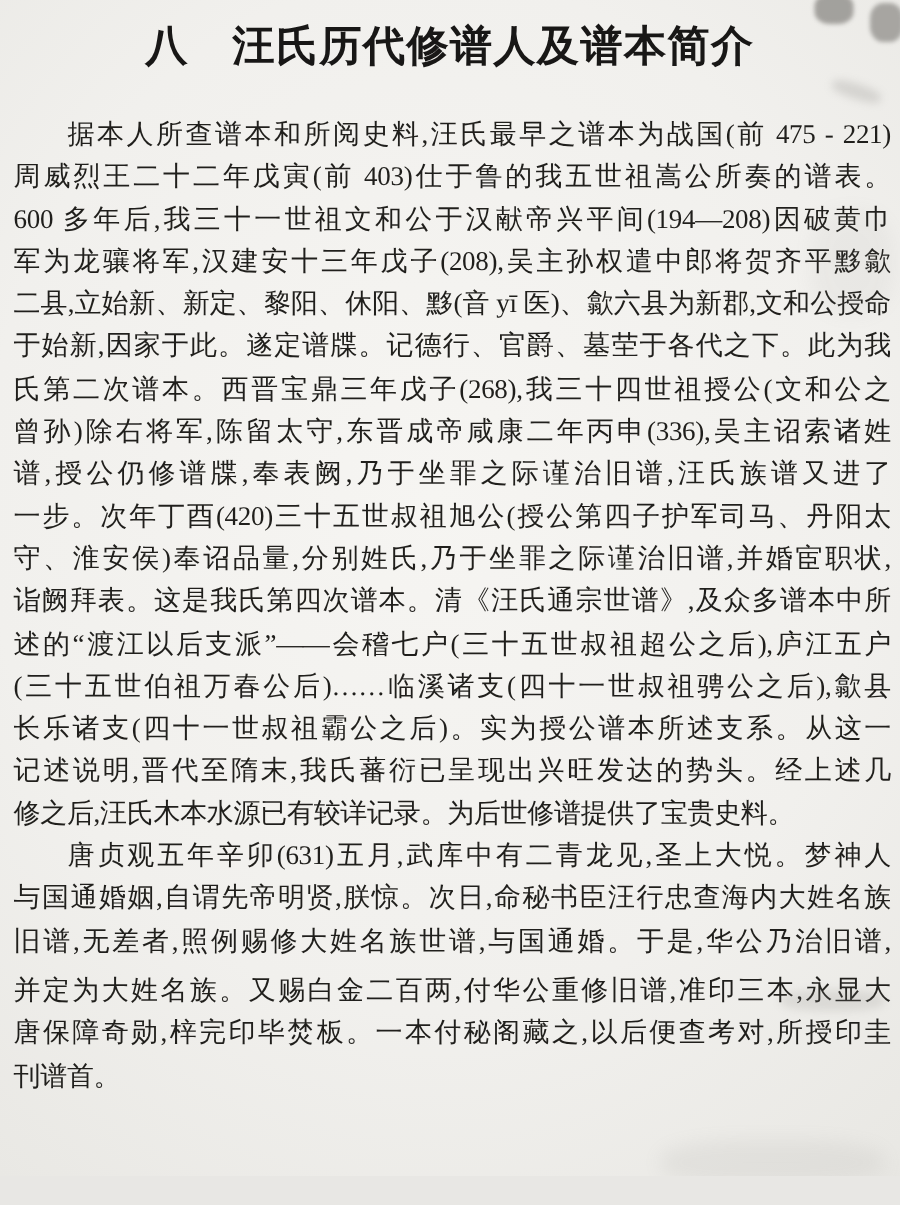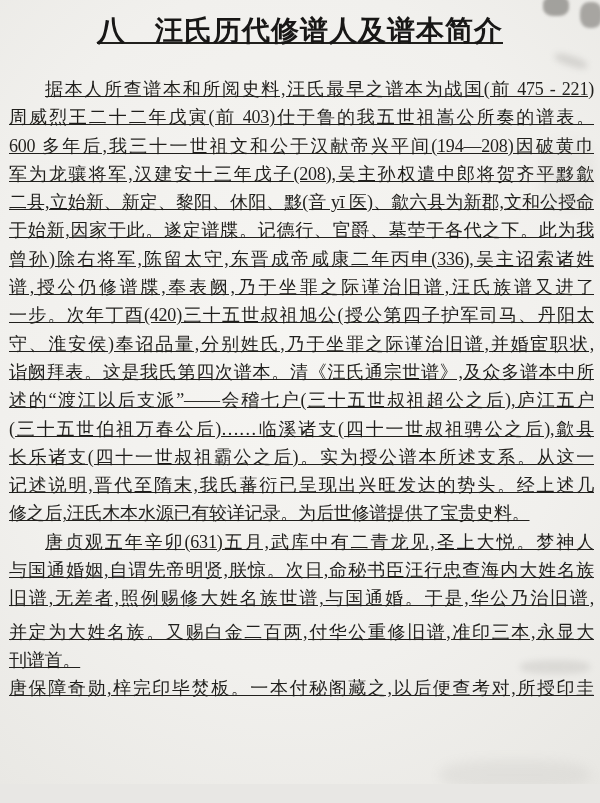--- a/index.html
+++ b/index.html
@@ -8,21 +8,20 @@
     font-family: "Liberation Serif", "DejaVu Serif", serif;
     background: #e8e7e4;
   }
   .page {
     position: relative;
     width: 600px; height: 784px;
     overflow: hidden;
     background:
       radial-gradient(ellipse 90% 80% at 48% 42%, #f6f5f2 0%, #f1f0ed 55%, #e9e8e4 90%, #e2e1dd 100%);
     color: #21201d;
-    text-decoration: underline;
   }
   .title {
     margin: 0;
     padding-top: 12px;
     text-align: center;
     font-size: 28px;
     font-weight: 700;
     letter-spacing: 1px;
     color: #181716;
   }
@@ -66,40 +65,41 @@
 <div class="page">
   <h1 class="title">八　汪氏历代修谱人及谱本简介</h1>
   <div class="doc-body" id="doc-body">
       <div class="para">
         <div class="line indent">据本人所查谱本和所阅史料,汪氏最早之谱本为战国(前 475 - 221)</div>
         <div class="line">周威烈王二十二年戊寅(前 403)仕于鲁的我五世祖嵩公所奏的谱表。</div>
         <div class="line">600 多年后,我三十一世祖文和公于汉献帝兴平间(194—208)因破黄巾</div>
         <div class="line">军为龙骧将军,汉建安十三年戊子(208),吴主孙权遣中郎将贺齐平黟歙</div>
         <div class="line">二县,立始新、新定、黎阳、休阳、黟(音 yī 医)、歙六县为新郡,文和公授命</div>
         <div class="line">于始新,因家于此。遂定谱牒。记德行、官爵、墓茔于各代之下。此为我</div>
+        <div class="line">氏第二次谱本。西晋宝鼎三年戊子(268),我三十四世祖授公(文和公之</div>
         <div class="line">曾孙)除右将军,陈留太守,东晋成帝咸康二年丙申(336),吴主诏索诸姓</div>
         <div class="line">谱,授公仍修谱牒,奉表阙,乃于坐罪之际谨治旧谱,汪氏族谱又进了</div>
         <div class="line">一步。次年丁酉(420)三十五世叔祖旭公(授公第四子护军司马、丹阳太</div>
         <div class="line">守、淮安侯)奉诏品量,分别姓氏,乃于坐罪之际谨治旧谱,并婚宦职状,</div>
         <div class="line">诣阙拜表。这是我氏第四次谱本。清《汪氏通宗世谱》,及众多谱本中所</div>
         <div class="line">述的“渡江以后支派”——会稽七户(三十五世叔祖超公之后),庐江五户</div>
         <div class="line">(三十五世伯祖万春公后)……临溪诸支(四十一世叔祖骋公之后),歙县</div>
         <div class="line">长乐诸支(四十一世叔祖霸公之后)。实为授公谱本所述支系。从这一</div>
         <div class="line">记述说明,晋代至隋末,我氏蕃衍已呈现出兴旺发达的势头。经上述几</div>
         <div class="line last">修之后,汪氏木本水源已有较详记录。为后世修谱提供了宝贵史料。</div>
       </div>
       <div class="para">
         <div class="line indent">唐贞观五年辛卯(631)五月,武库中有二青龙见,圣上大悦。梦神人</div>
         <div class="line">与国通婚姻,自谓先帝明贤,朕惊。次日,命秘书臣汪行忠查海内大姓名族</div>
         <div class="line">旧谱,无差者,照例赐修大姓名族世谱,与国通婚。于是,华公乃治旧谱,</div>
       </div>
       <div class="para gap">
         <div class="line">并定为大姓名族。又赐白金二百两,付华公重修旧谱,准印三本,永显大</div>
+        <div class="line">唐保障奇勋,梓完印毕焚板。一本付秘阁藏之,以后便查考对,所授印圭</div>
         <div class="line last">刊谱首。</div>
-        <div class="line">唐保障奇勋,梓完印毕焚板。一本付秘阁藏之,以后便查考对,所授印圭</div>
       </div>
     </div>
   <div class="artifact a1"></div>
   <div class="artifact a2"></div>
   <div class="artifact a3"></div>
   <div class="artifact a4"></div>
   <div class="artifact a5"></div>
   <div class="artifact a6"></div>
 </div>
 

